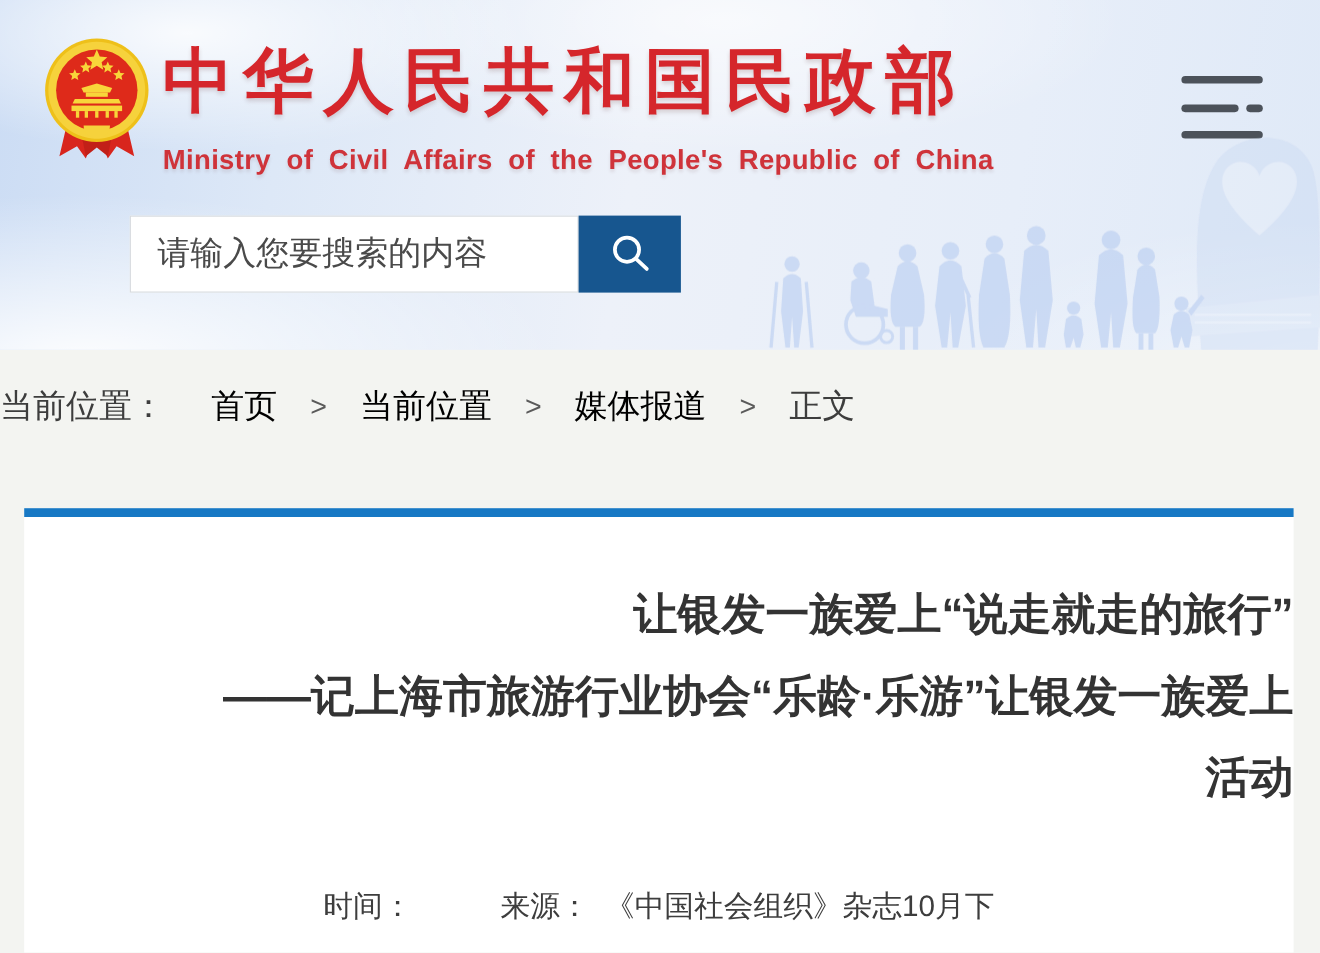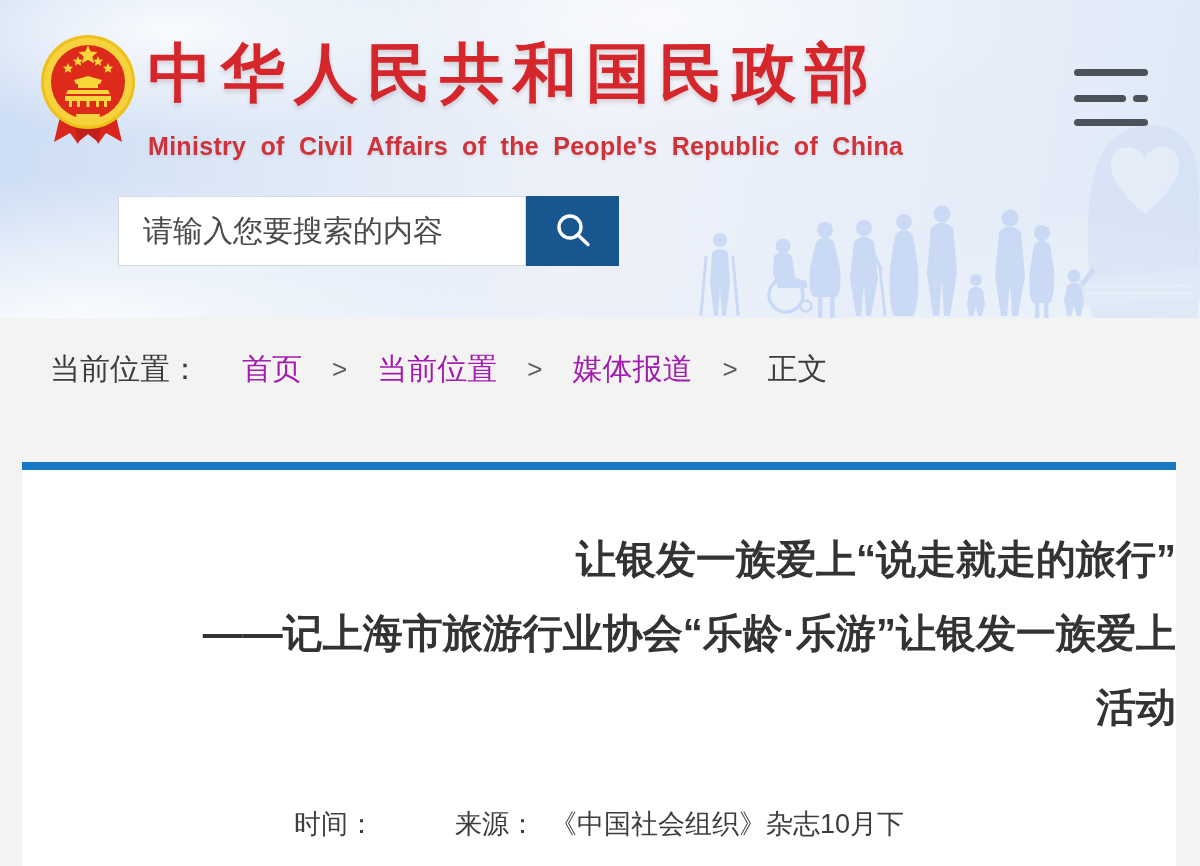--- a/index.html
+++ b/index.html
@@ -43,25 +43,25 @@
     font-family:"Liberation Sans","DejaVu Sans",sans-serif;
   }
   .search-input::placeholder{color:#4a4a4a;opacity:1;}
   .search-btn{
     width:93px;height:70px;border:none;background:#17568f;cursor:pointer;
     display:flex;align-items:center;justify-content:center;
   }
   .silhouettes{position:absolute;right:0;bottom:0;width:560px;height:200px;}
   
   .breadcrumb{
-    height:102px;display:flex;align-items:center;padding-left:50px;
+    height:102px;display:flex;align-items:center;
     font-size:30px;color:#434343;
   }
   .crumb-label{margin-right:42px;color:#3d3d3d;}
-  .crumb-link{color:#a21caf;text-decoration:none;cursor:pointer;}
+  .crumb-link{color:#000000;text-decoration:none;cursor:pointer;}
   .crumb-sep{color:#5a5a5a;font-size:26px;margin:0 30px;}
   .crumb-current{color:#3d3d3d;}
   
   .card{
     position:relative;margin:0 24px 0 22px;height:446px;background:#ffffff;
   }
   .blue-bar{height:8px;background:#1778c4;margin-top:42px;}
   .article-title{
     margin-top:52px;text-align:right;color:#333;
     font-size:40px;font-weight:bold;line-height:74px;

